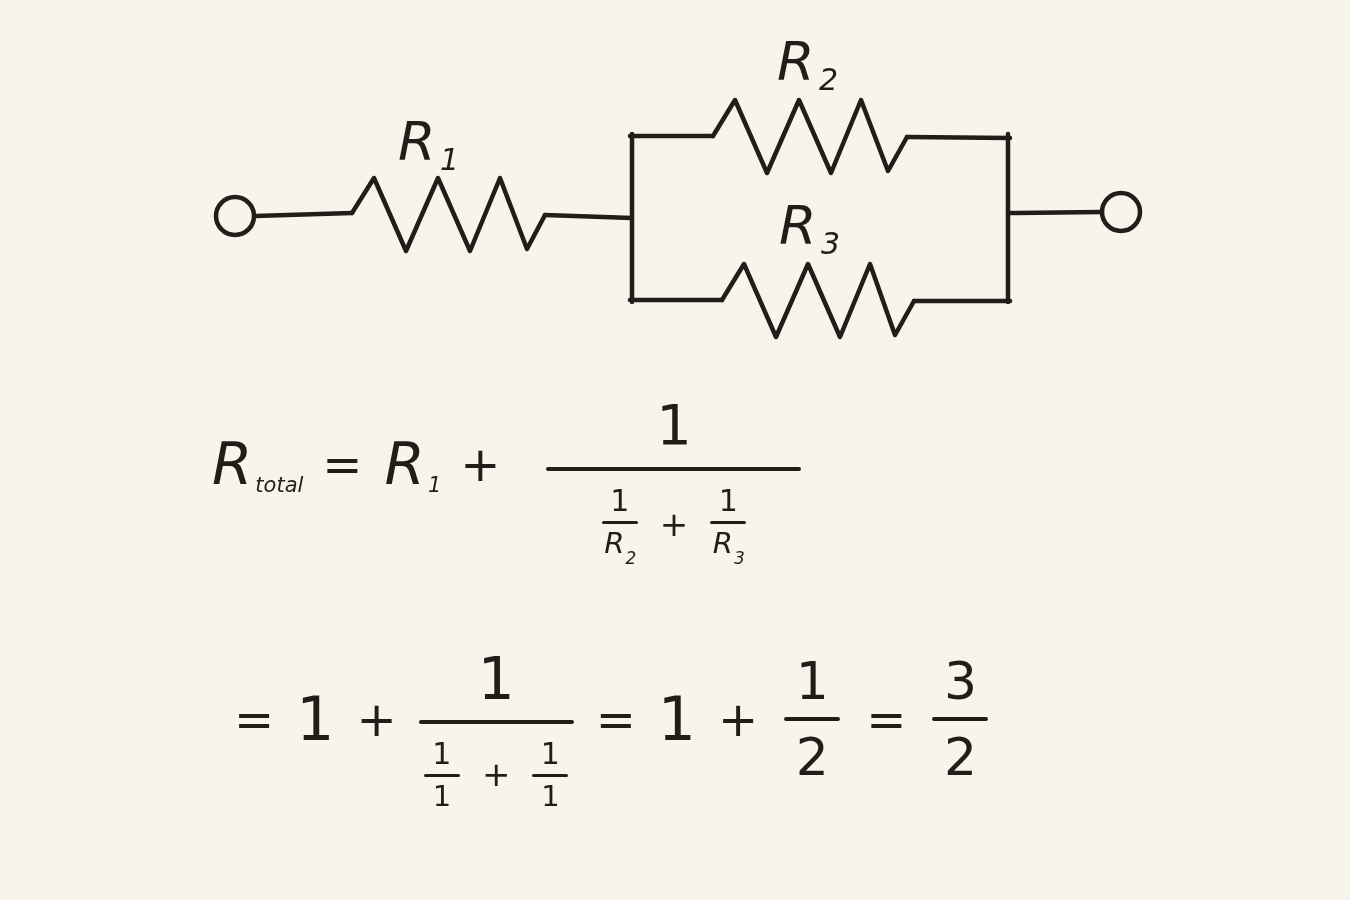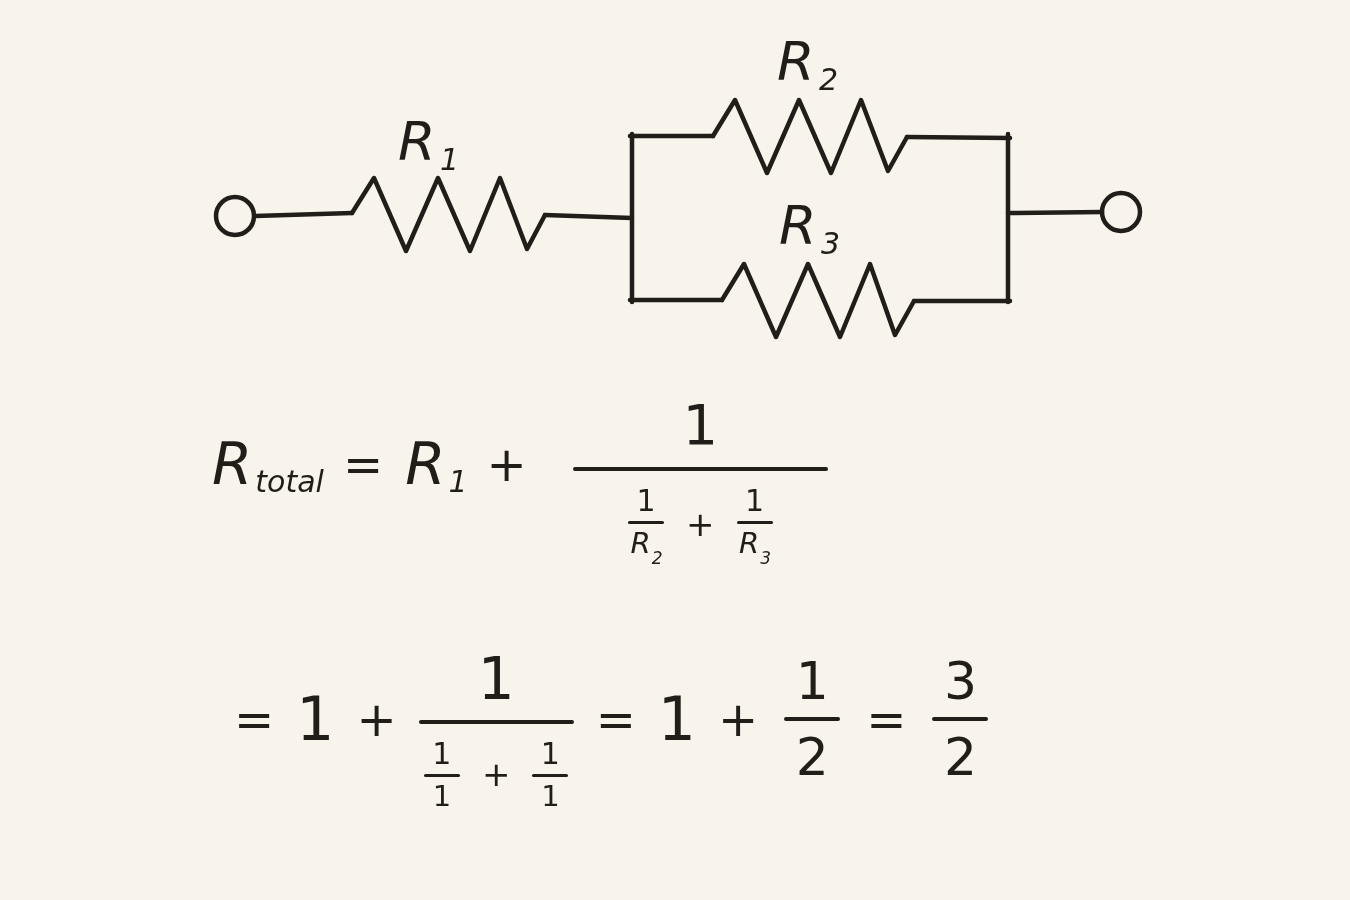--- a/index.html
+++ b/index.html
@@ -20,21 +20,21 @@
   
   .equation {
     position:absolute;
     display:flex;
     align-items:center;
     line-height:1;
     white-space:nowrap;
   }
   .var { font-style:italic; font-size:58px; }
   .sub-lg {
-    font-style:italic; font-size:30px;
+    font-style:italic; font-size:21px;
     position:relative; top:8px; left:3px;
     vertical-align:baseline;
   }
   .op { font-size:48px; margin:0 22px; }
   .num { font-size:60px; }
 
   .frac { display:flex; flex-direction:column; align-items:center; }
   .frac-bar {
     align-self:stretch; height:4px;
     background:#211e1a; border-radius:2px;

